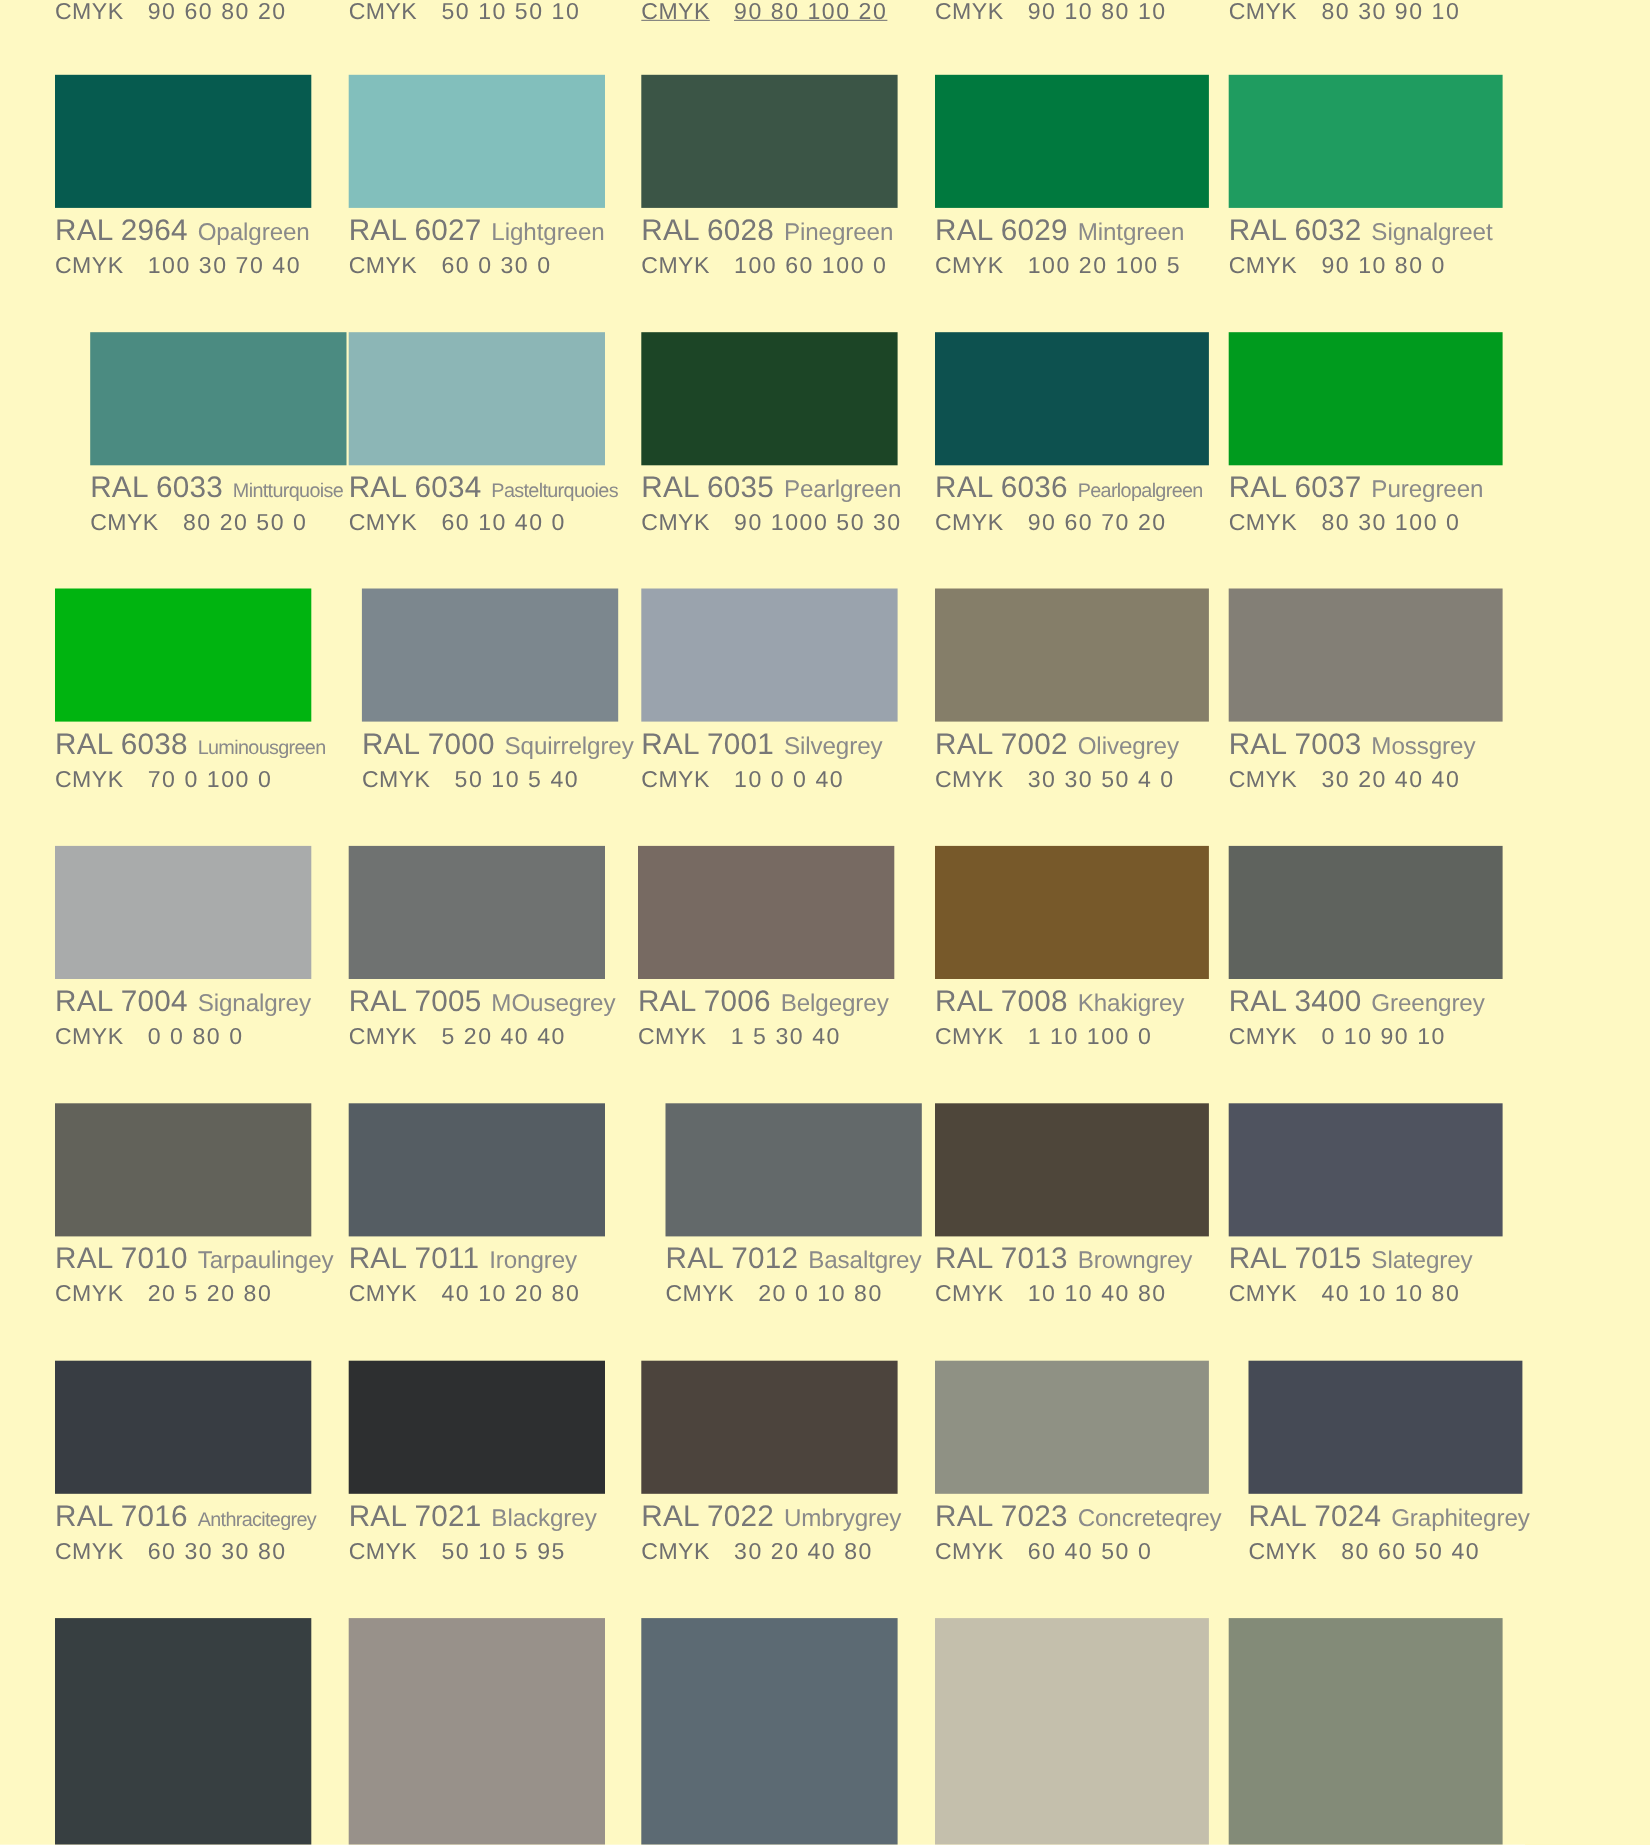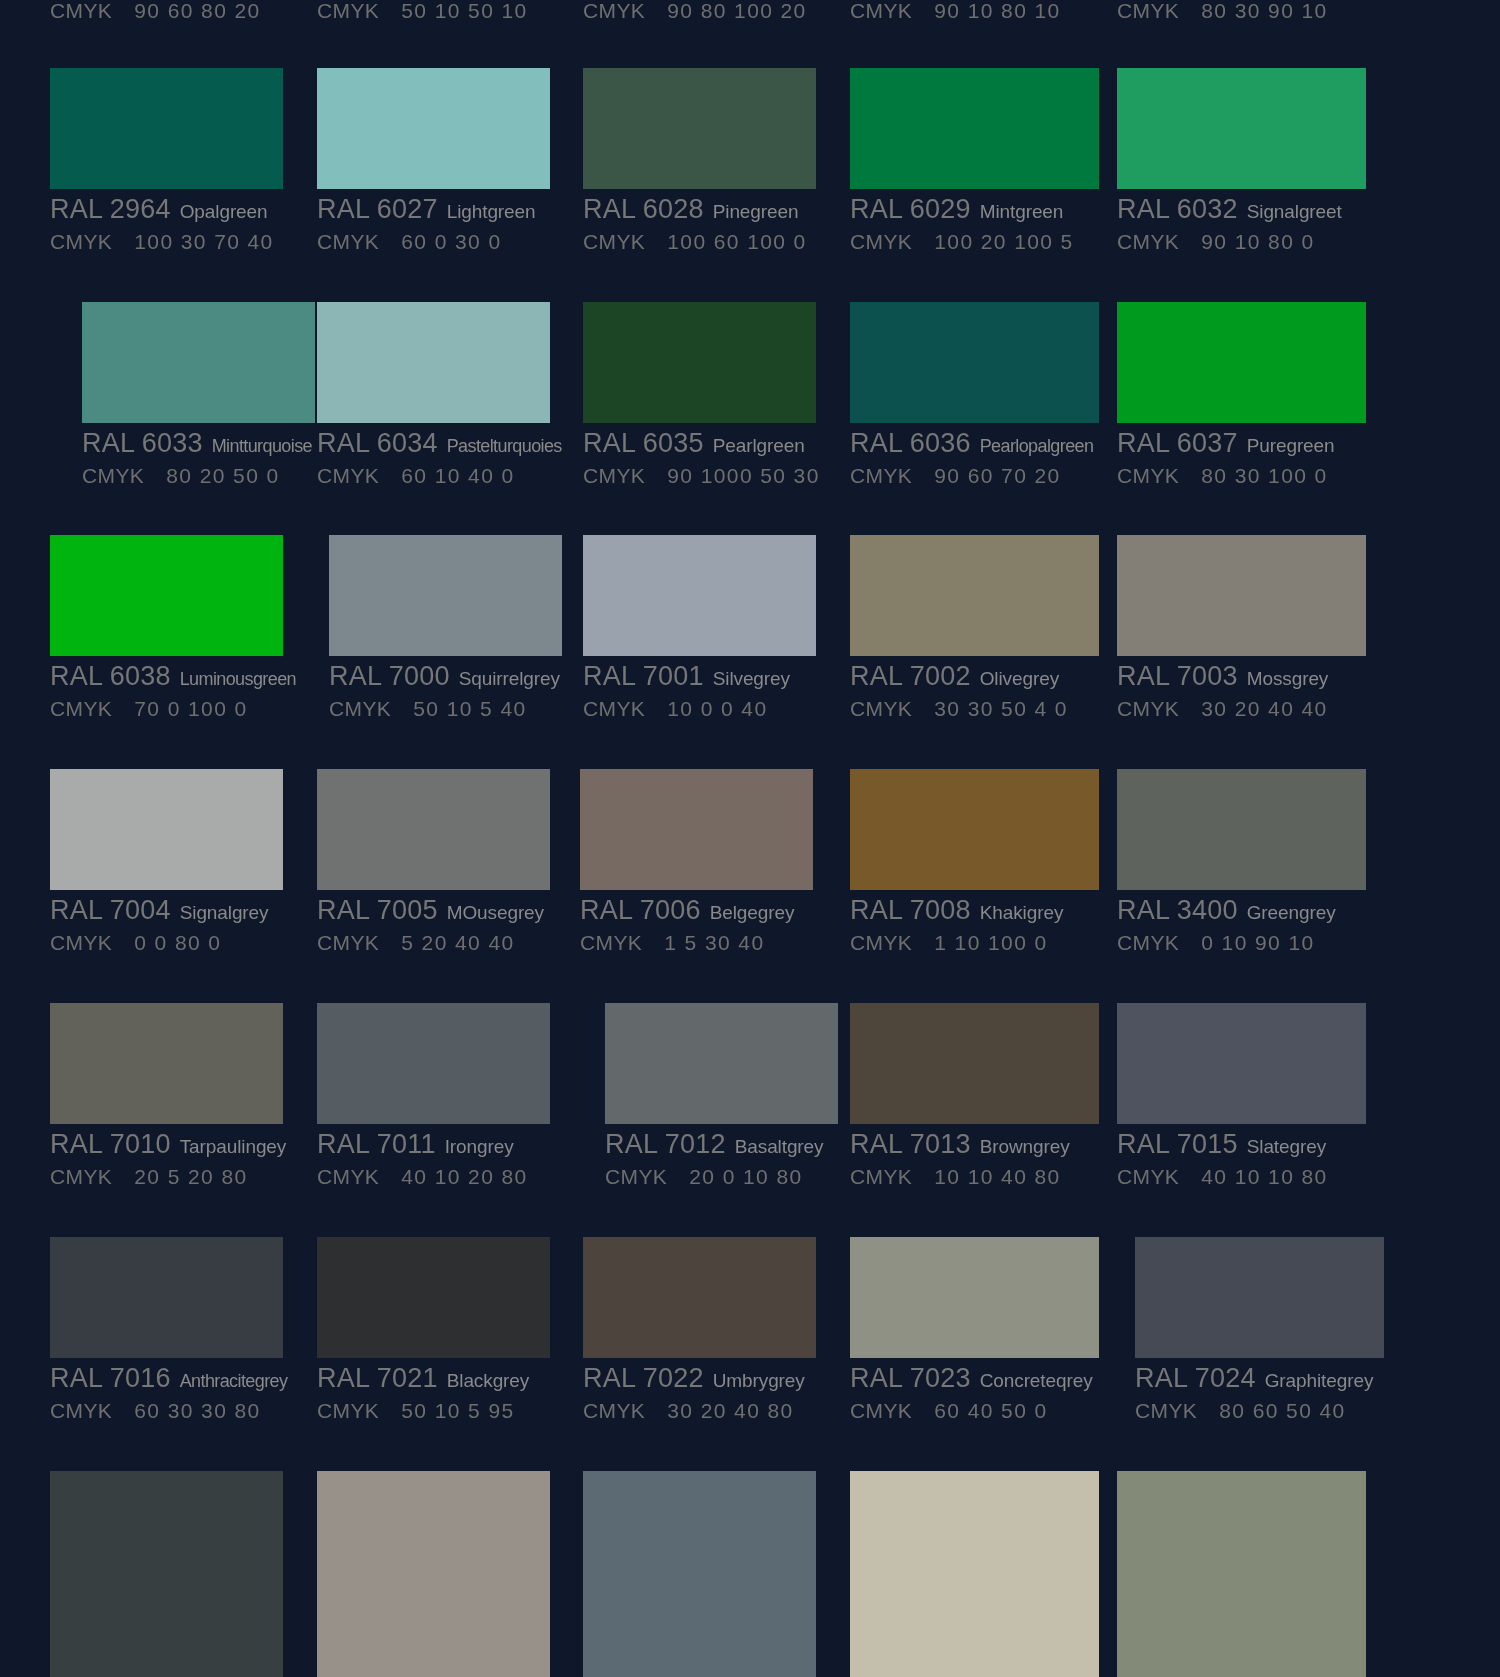--- a/index.html
+++ b/index.html
@@ -13,21 +13,21 @@
     font-family: "Liberation Sans", sans-serif;
     color: #7a7a7a;
     overflow: hidden;
     position: relative;
   }
 
   .sheet {
     position: relative;
     width: 1500px;
     height: 1677px;
-    background: #0f172a;
+    background: #fef9c3;
   }
 
   
   .top-strip {
     position: absolute;
     left: 0;
     top: 0;
     width: 1500px;
     height: 30px;
   }
@@ -60,21 +60,21 @@
     white-space: nowrap;
     margin-top: 7px;
     line-height: 1;
   }
   .ral {
     font-size: 27px;
     color: #777777;
     letter-spacing: 0.2px;
   }
   .cname {
-    font-size: 19px;
+    font-size: 22px;
     color: #8a8a8a;
     margin-left: 9px;
     letter-spacing: -0.1px;
   }
   .cname.tight { letter-spacing: -0.6px; font-size: 18px; }
 
   .cmykrow {
     display: block;
     white-space: nowrap;
     margin-top: 8px;
@@ -100,21 +100,21 @@
 <div class="sheet">
 
   <div class="top-strip">
       <div class="cell" style="left: 50px; top: 0px;">
         <span class="cmykrow" style="margin-top: 0px;"><span class="cmyk-label">CMYK</span><span class="cmyk-vals">90 60 80 20</span></span>
       </div>
       <div class="cell" style="left: 317px; top: 0px;">
         <span class="cmykrow" style="margin-top: 0px;"><span class="cmyk-label">CMYK</span><span class="cmyk-vals">50 10 50 10</span></span>
       </div>
       <div class="cell" style="left: 583px; top: 0px;">
-        <span class="cmykrow" style="margin-top: 0px;"><span class="cmyk-label">CMYK</span><span class="cmyk-vals">90 80 100 20</span></span>
+        <span class="cmykrow" style="margin-top: 0px; text-decoration: underline;"><span class="cmyk-label">CMYK</span><span class="cmyk-vals">90 80 100 20</span></span>
       </div>
       <div class="cell" style="left: 850px; top: 0px;">
         <span class="cmykrow" style="margin-top: 0px;"><span class="cmyk-label">CMYK</span><span class="cmyk-vals">90 10 80 10</span></span>
       </div>
       <div class="cell" style="left: 1117px; top: 0px;">
         <span class="cmykrow" style="margin-top: 0px;"><span class="cmyk-label">CMYK</span><span class="cmyk-vals">80 30 90 10</span></span>
       </div>
     </div>
 
   <div class="row" style="top: 68px; height: 200px;">

